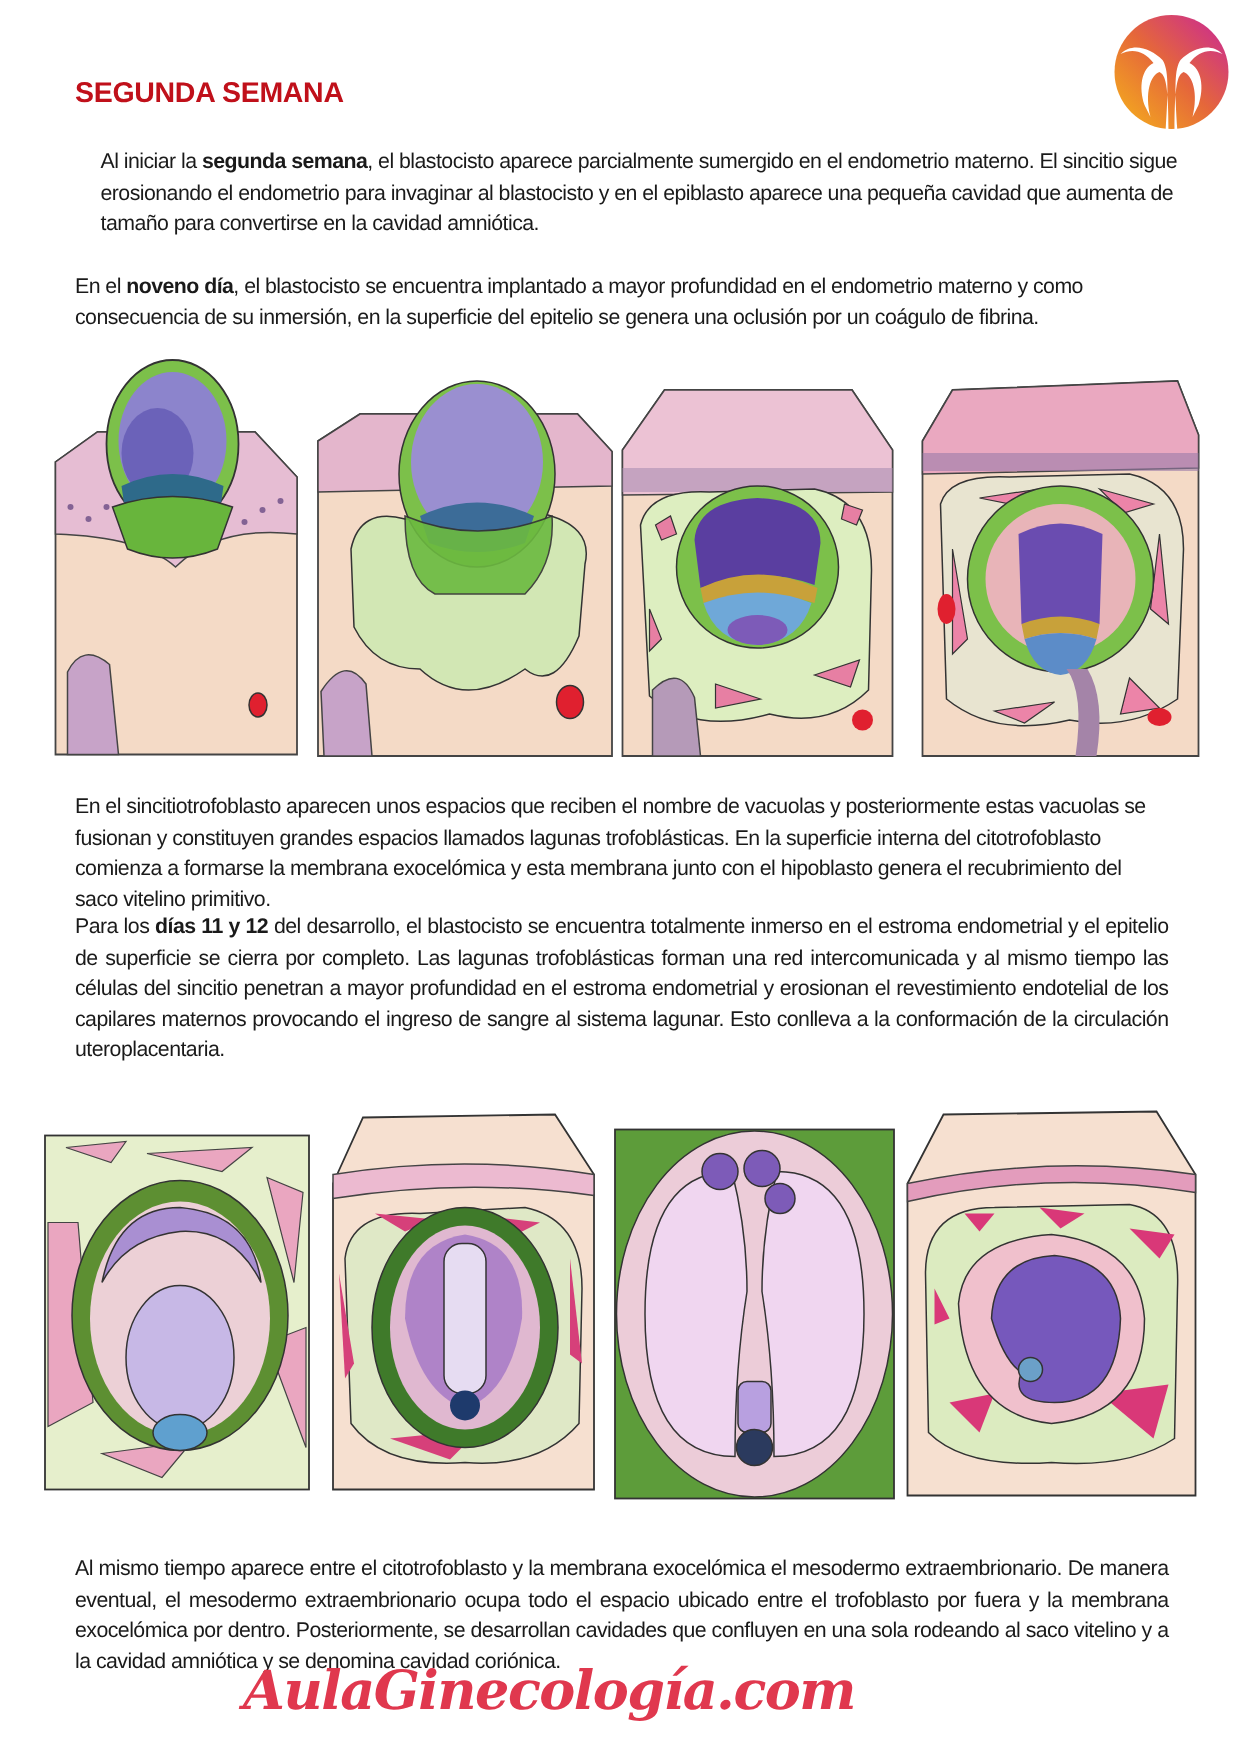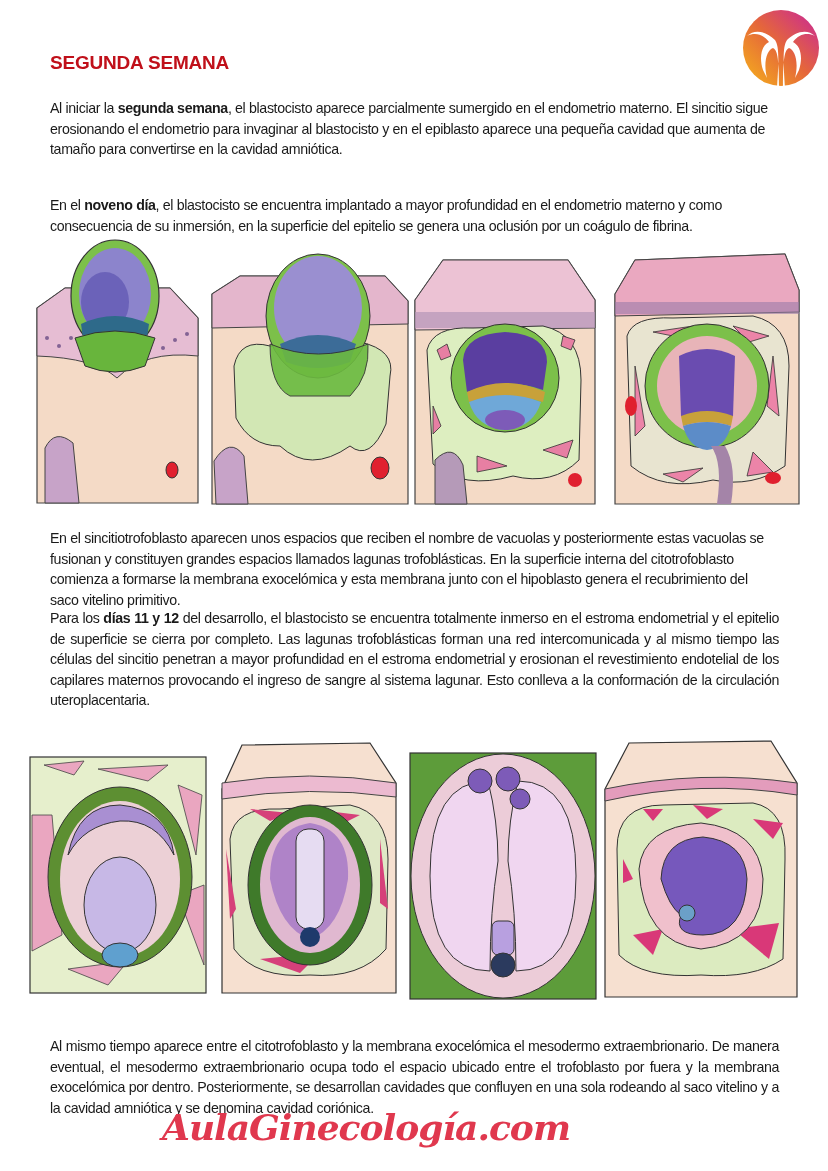--- a/index.html
+++ b/index.html
@@ -14,22 +14,22 @@
       font-family: "Liberation Sans", sans-serif;
       font-size: 19px; font-weight: bold; color: #c0101a; letter-spacing: -0.2px;
     }
     .para {
       position: absolute; left: 50px; width: 729px; margin: 0;
       font-size: 14.2px; line-height: 20.6px; letter-spacing: -0.35px;
       font-family: "Liberation Sans Narrow", "Liberation Sans", sans-serif;
     }
     .para.justify { text-align: justify; }
     .para b { font-weight: bold; }
-    .p1 { top: 98px; }
-    .p2 { top: 181px; margin-top: 14px; }
+    .p1 { top: 98px; margin-left: 17px; }
+    .p2 { top: 181px; }
     .p3 { top: 528px; }
     .p4 { top: 608px; }
     .p5 { top: 1036px; }
     .figrow { position: absolute; left: 0; width: 828px; }
     .figrow.r1 { top: 238px; height: 272px; }
     .figrow.r2 { top: 737px; height: 275px; }
     .fig { position: absolute; }
     .brand {
       position: absolute; left: 0; width: 732px; top: 1106px; text-align: center;
       font-family: "DejaVu Serif", "Liberation Serif", serif;

